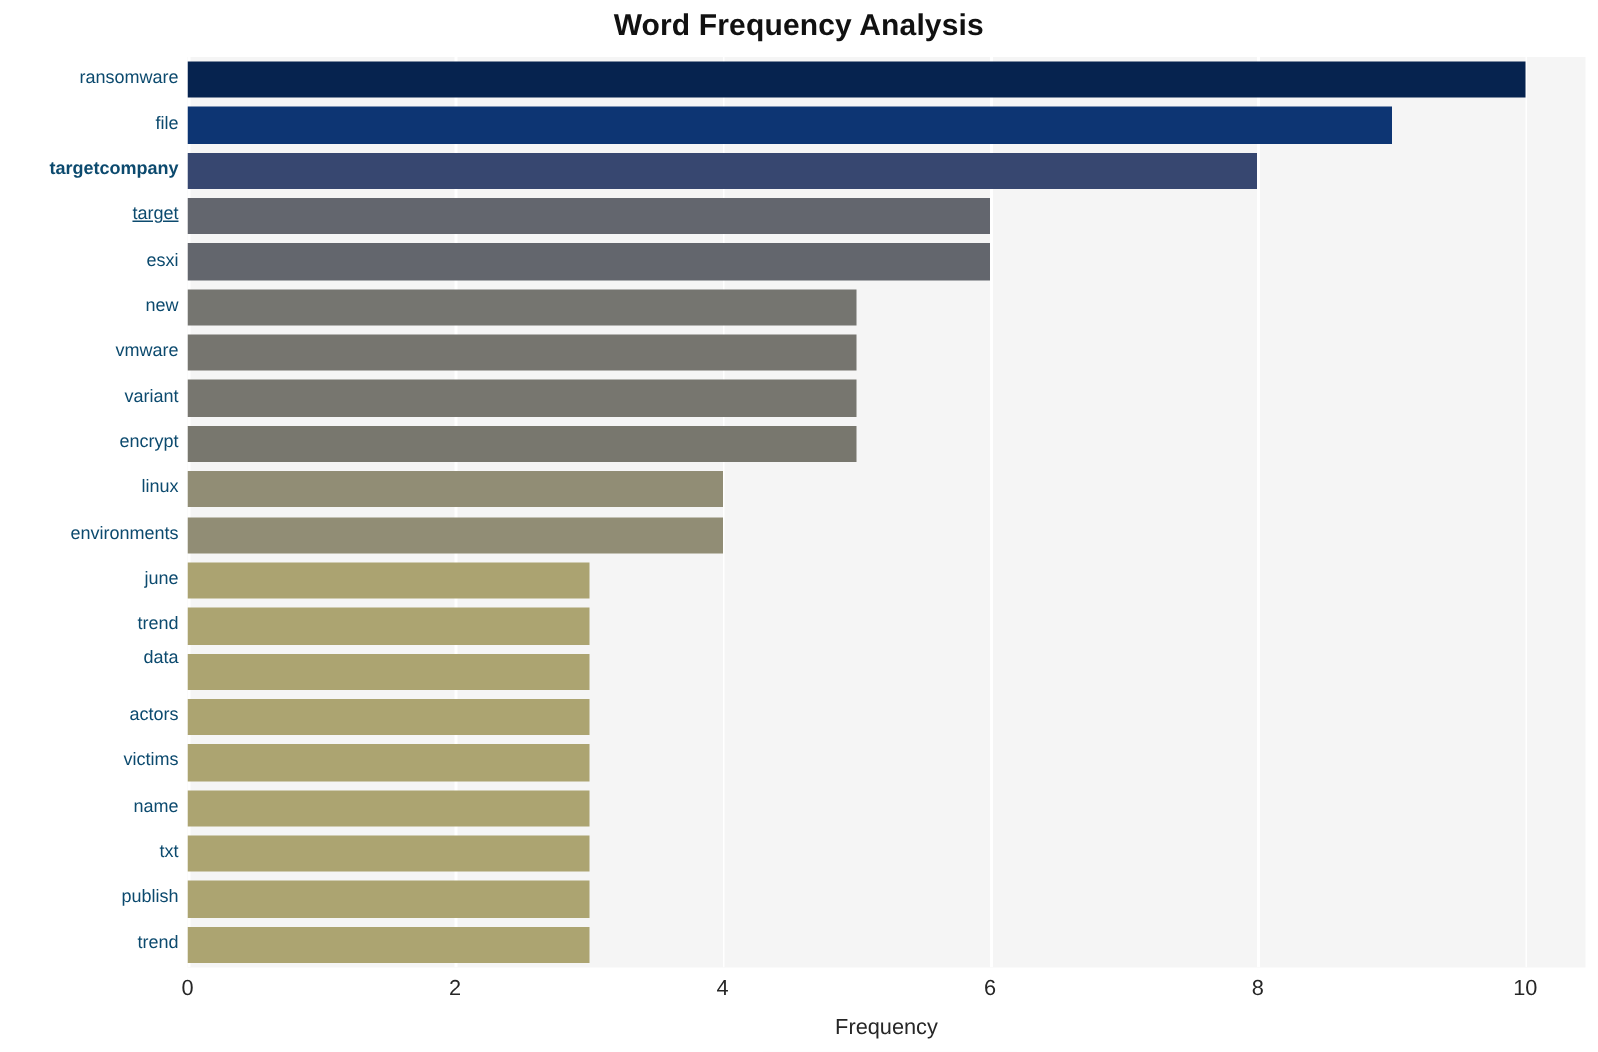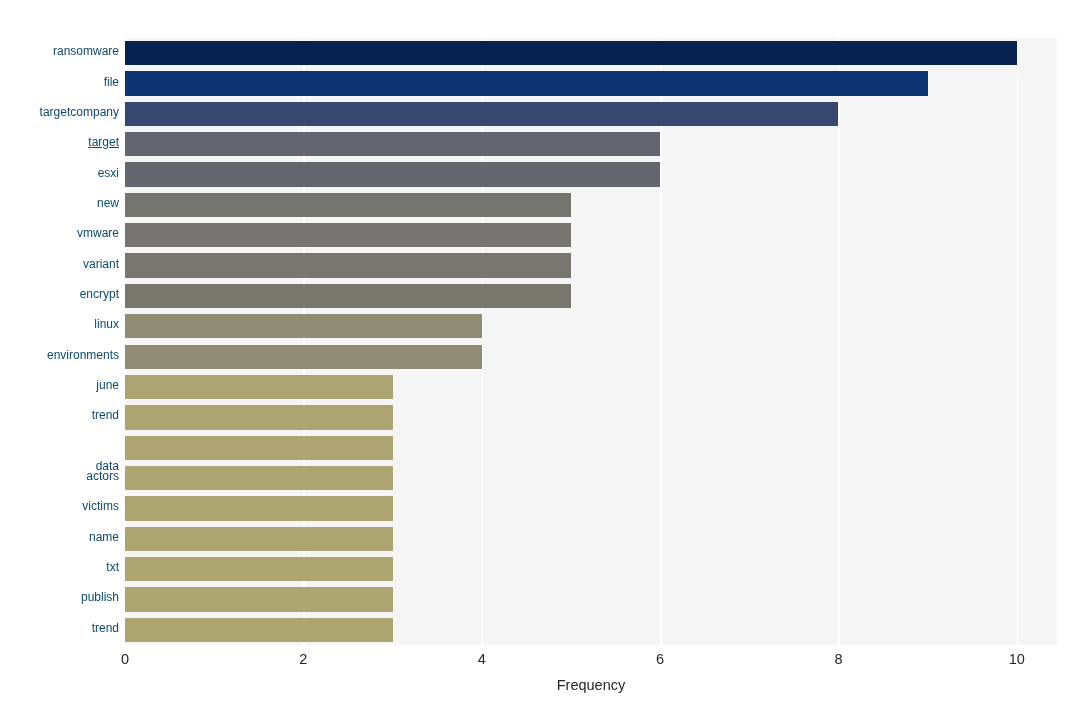--- a/index.html
+++ b/index.html
@@ -121,20 +121,21 @@
     text-align: center;
     font-size: 14.5px;
     color: #262626;
   }
 </style>
 </head>
 <body>
 
 <div id="chart-figure">
 
+  <div id="chart-title">Word Frequency Analysis</div>
 
   <div id="plot-area">
     <div id="gridlines-layer">
         <div class="gridline-v" style="left: 0px;"></div>
         <div class="gridline-v" style="left: 178.373px;"></div>
         <div class="gridline-v" style="left: 356.746px;"></div>
         <div class="gridline-v" style="left: 535.12px;"></div>
         <div class="gridline-v" style="left: 713.493px;"></div>
         <div class="gridline-v" style="left: 891.866px;"></div>
       </div>
@@ -198,32 +199,32 @@
         </div>
         <div class="bar-row" style="top: 579.685px; height: 24.28px;">
           <div class="bar" title="trend: 3" style="width: 267.56px; background: rgb(172, 164, 113);"></div>
         </div>
       </div>
   </div>
 
   <div id="y-axis">
       <div class="y-tick-label" style="top: 7.175px;">ransomware</div>
       <div class="y-tick-label" style="top: 37.525px;">file</div>
-      <div class="y-tick-label" style="top: 67.875px;">targetcompany</div>
+      <div class="y-tick-label" style="top: 67.875px; font-weight: bold;">targetcompany</div>
       <div class="y-tick-label" style="top: 98.225px; text-decoration: underline;">target</div>
       <div class="y-tick-label" style="top: 128.575px;">esxi</div>
       <div class="y-tick-label" style="top: 158.925px;">new</div>
       <div class="y-tick-label" style="top: 189.275px;">vmware</div>
       <div class="y-tick-label" style="top: 219.625px;">variant</div>
       <div class="y-tick-label" style="top: 249.975px;">encrypt</div>
       <div class="y-tick-label" style="top: 280.325px;">linux</div>
       <div class="y-tick-label" style="top: 310.675px; padding-left: 40px;">environments</div>
       <div class="y-tick-label" style="top: 341.025px;">june</div>
       <div class="y-tick-label" style="top: 371.375px;">trend</div>
-      <div class="y-tick-label" style="top: 422px;">data</div>
+      <div class="y-tick-label" style="top: 394px;">data</div>
       <div class="y-tick-label" style="top: 432.075px;">actors</div>
       <div class="y-tick-label" style="top: 462.425px;">victims</div>
       <div class="y-tick-label" style="top: 492.775px;">name</div>
       <div class="y-tick-label" style="top: 523.125px;">txt</div>
       <div class="y-tick-label" style="top: 553.475px;">publish</div>
       <div class="y-tick-label" style="top: 583.825px;">trend</div>
     </div>
 
   <div id="x-axis">
     <div id="x-axis-label">Frequency</div>

